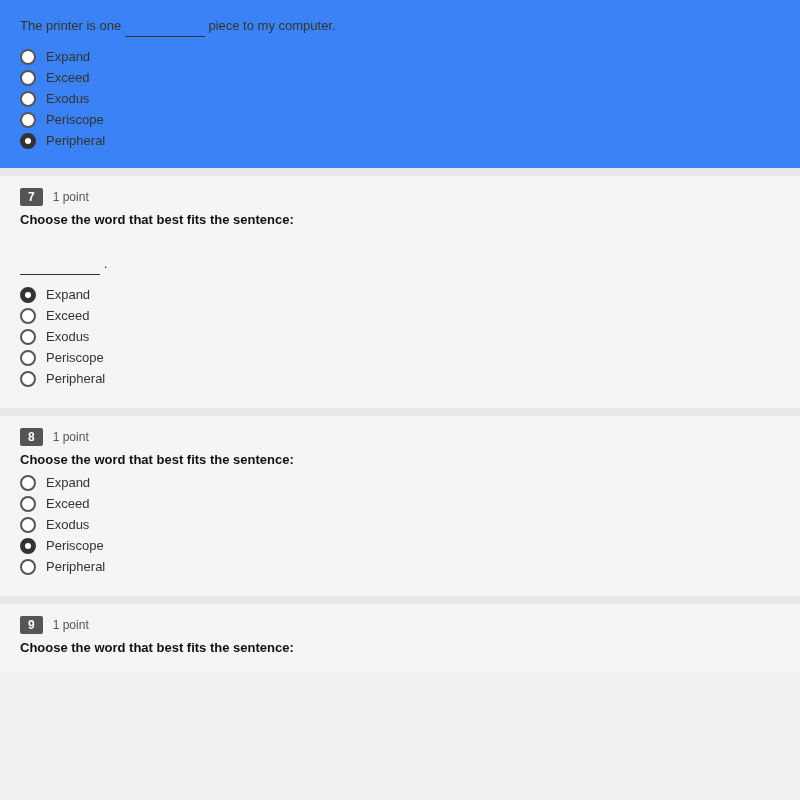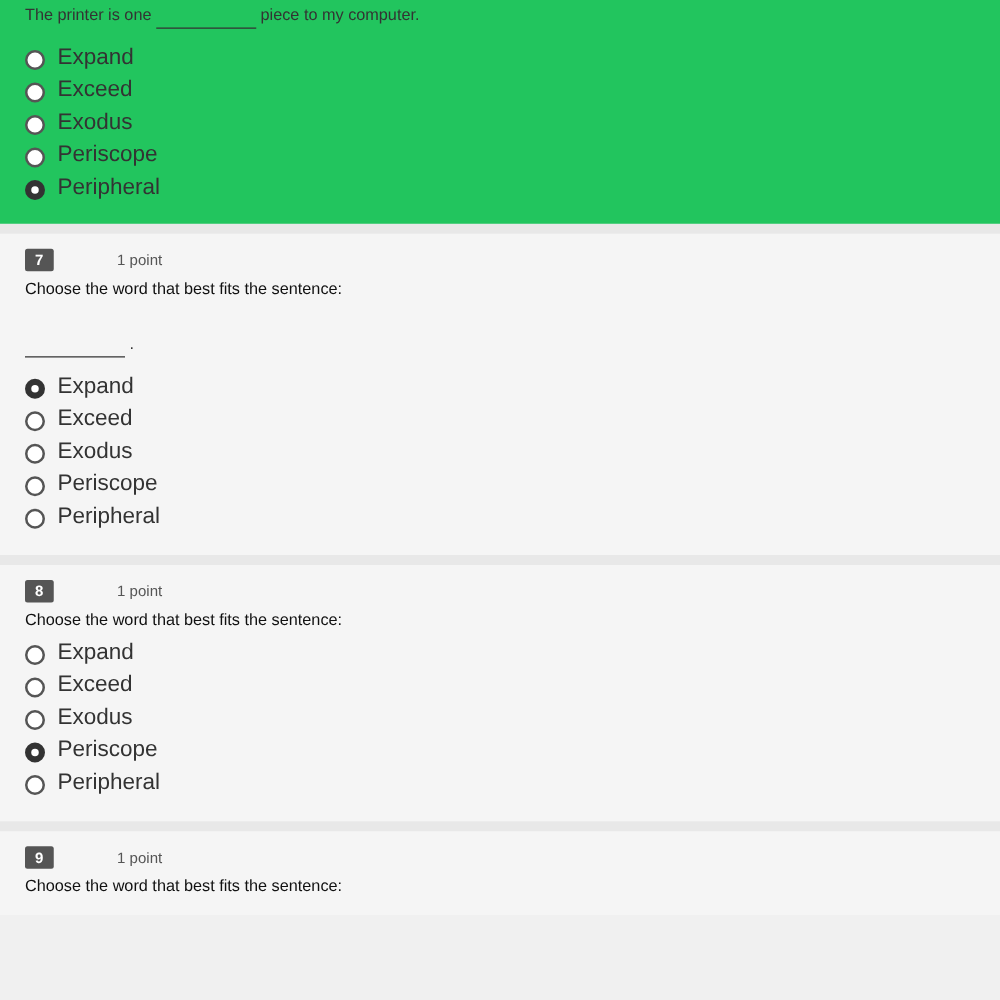--- a/index.html
+++ b/index.html
@@ -40,25 +40,24 @@
       font-size: 12px;
       font-weight: bold;
       padding: 2px 8px;
       margin-right: 10px;
       border-radius: 2px;
     }
 
     .question-points {
       font-size: 12px;
       color: #555;
-      margin-left: 41px;
     }
 
     .question-instruction {
-      font-weight: normal;
+      font-weight: bold;
       font-size: 13px;
       margin-bottom: 8px;
       color: #111;
     }
 
     .question-sentence {
       font-size: 13px;
       color: #333;
       margin-bottom: 12px;
       line-height: 1.5;
@@ -70,23 +69,23 @@
       min-width: 80px;
     }
 
     .options-list {
       list-style: none;
       padding: 0;
     }
 
     .option-item {
       display: flex;
-      align-items: flex-end;
+      align-items: flex-start;
       margin-bottom: 5px;
-      font-size: 18px;
+      font-size: 13px;
       color: #333;
       cursor: pointer;
     }
 
     .radio-circle {
       width: 16px;
       height: 16px;
       border-radius: 50%;
       border: 2px solid #555;
       margin-right: 10px;
@@ -104,22 +103,22 @@
 
     .radio-circle.selected::after {
       content: '';
       width: 6px;
       height: 6px;
       border-radius: 50%;
       background: white;
     }
 
     .top-partial {
-      background: #22c55e;
-      padding: 2px 20px 14px 20px;
+      background: #3b82f6;
+      padding: 16px 20px 14px 20px;
       margin-bottom: 8px;
     }
   </style>
 </head>
 <body>
 
 <div class="page">
 
   <div class="top-partial">
     <div class="question-sentence">

